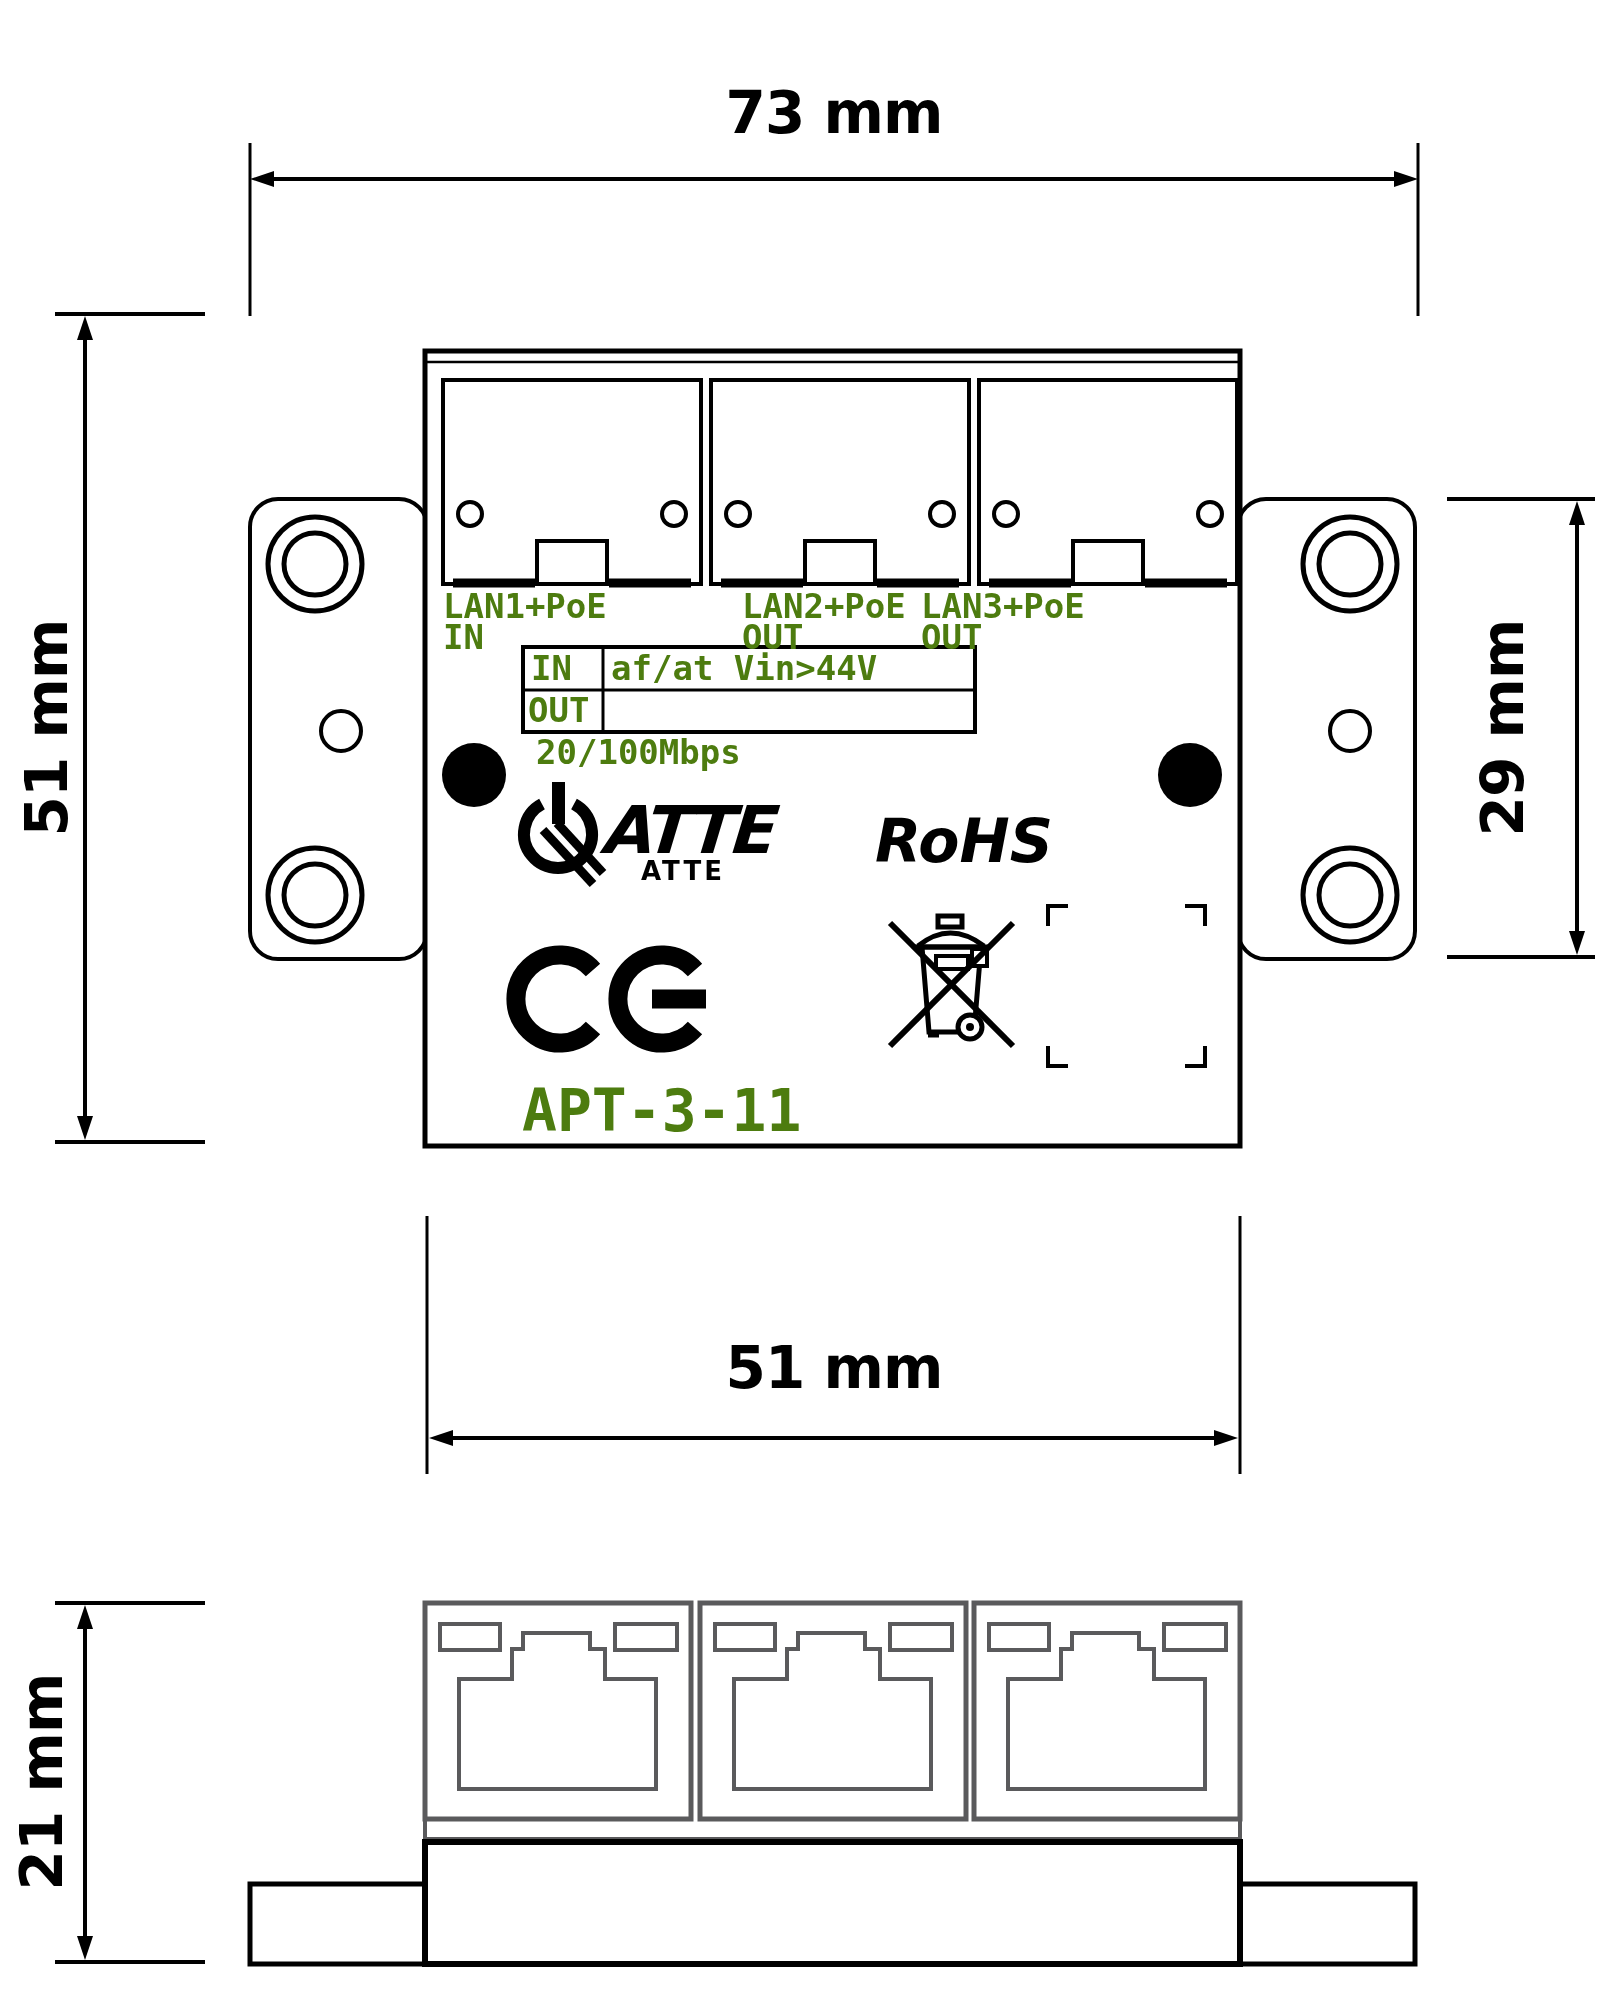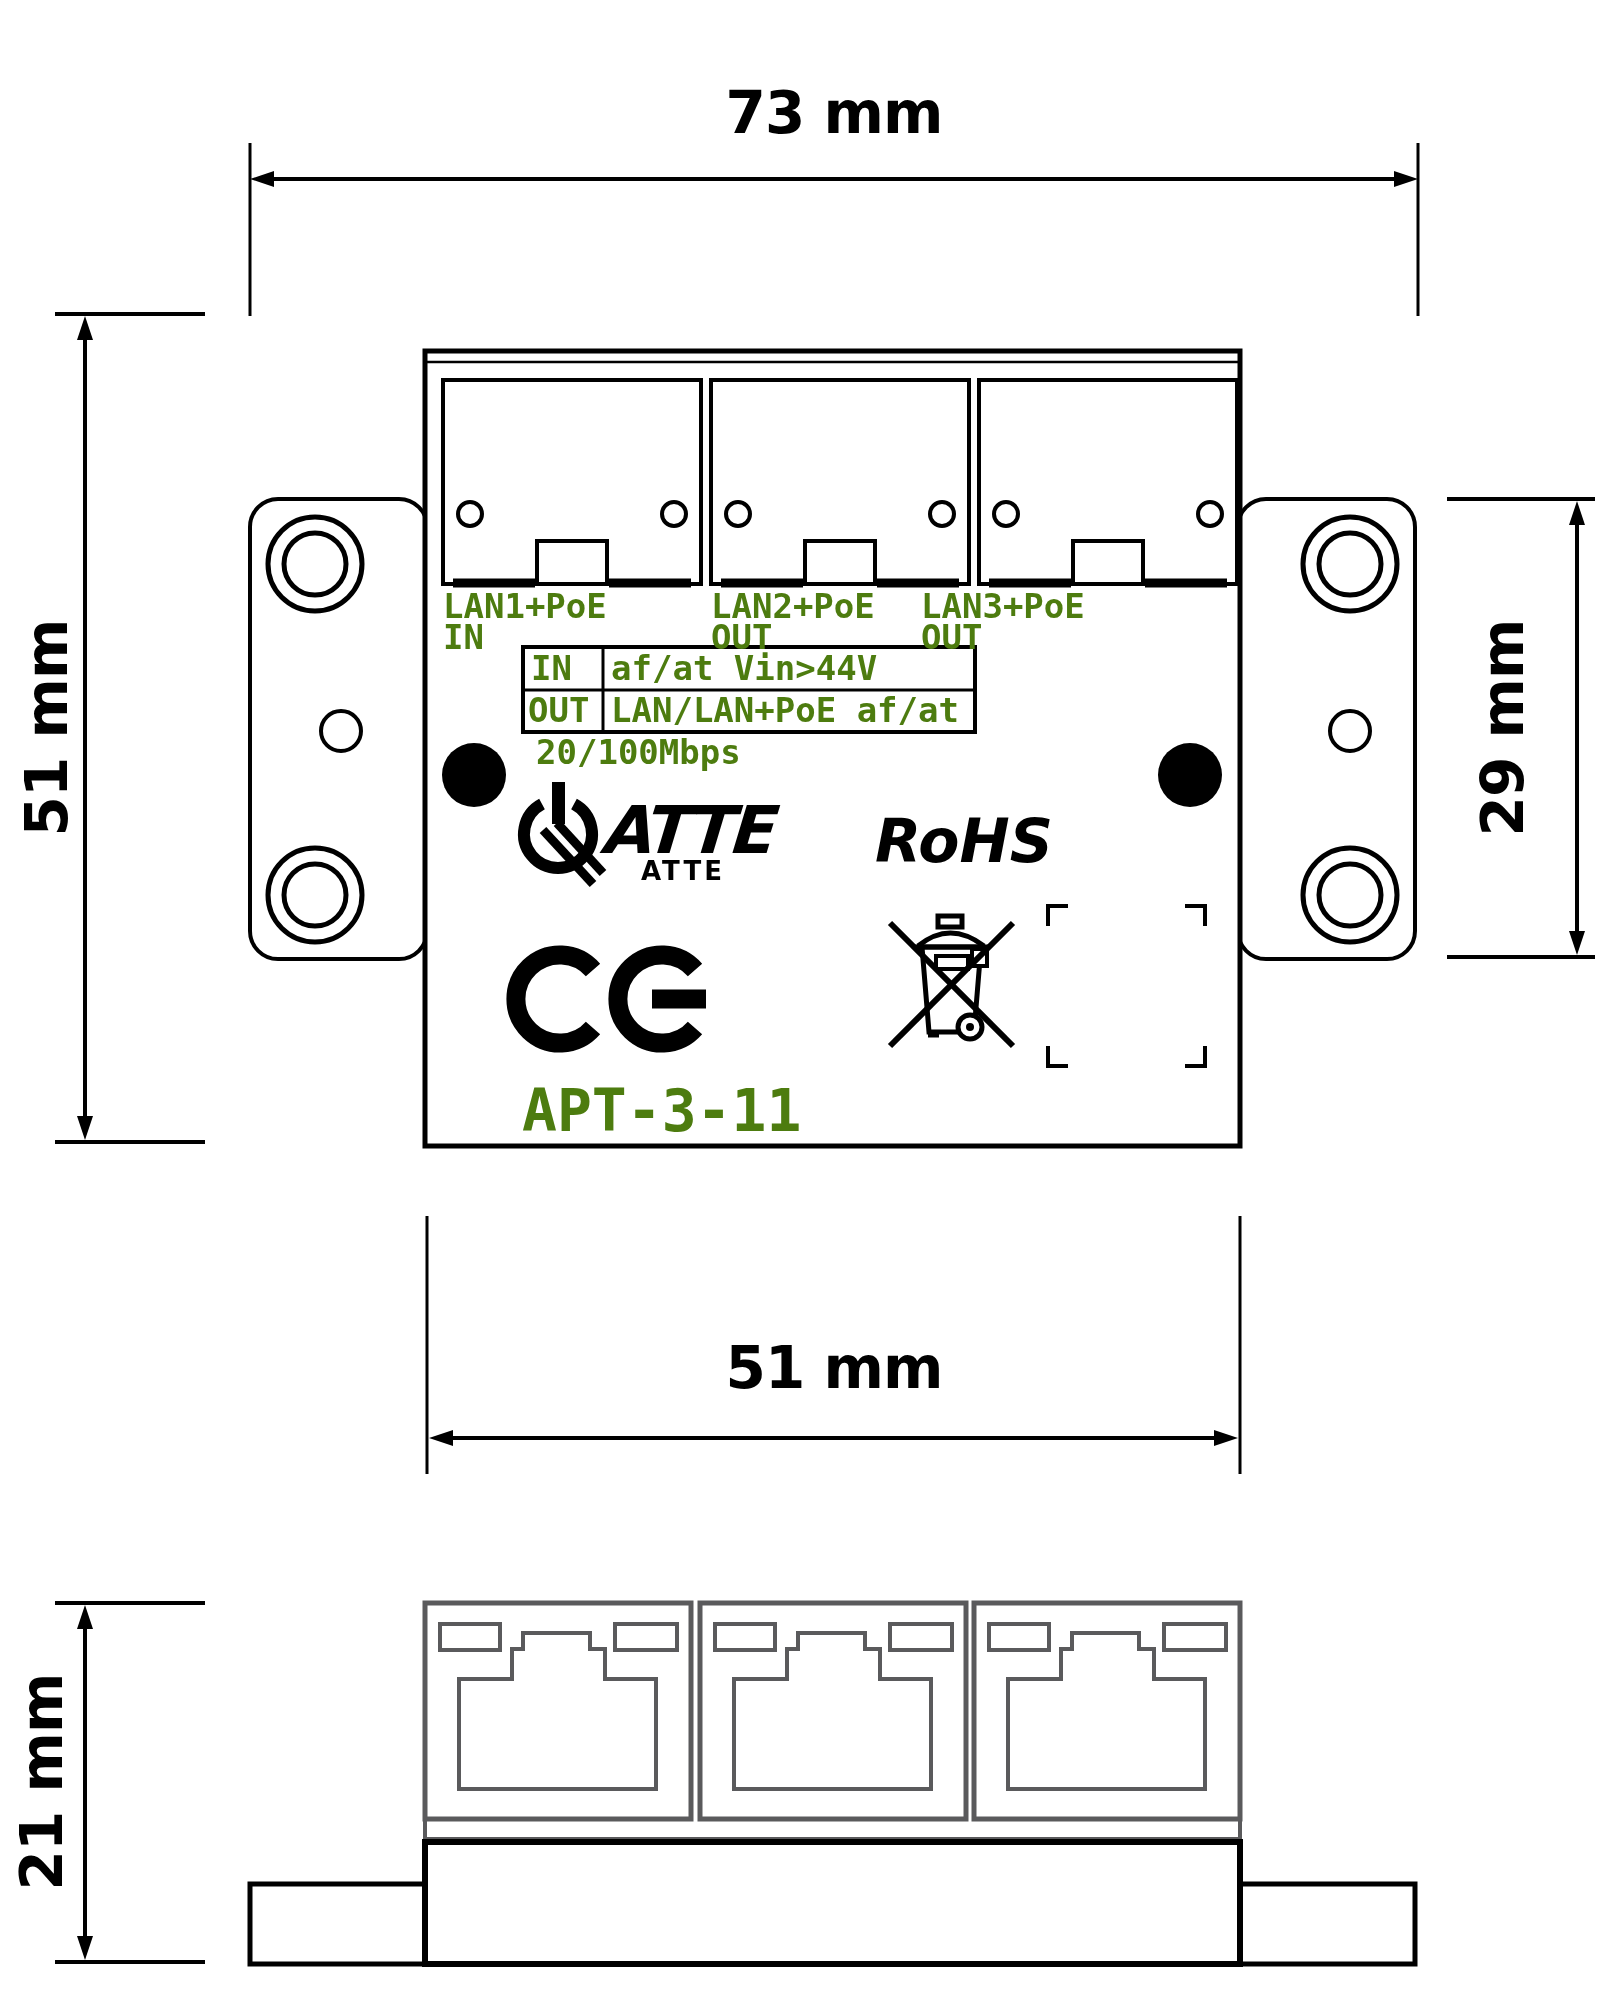--- a/index.html
+++ b/index.html
@@ -197,33 +197,32 @@
   <div class="txt dim dim-v" style="left:1503px; top:684px;">29 mm</div>
 
   <div class="txt dim dim-c" style="left:834px; top:1290px;">51 mm</div>
 
   <div class="txt dim dim-v" style="left:42px; top:1738px;">21 mm</div>
 
   <div class="txt mono port-label" style="left:443px; top:547px;">
     <div>LAN1+PoE</div>
     <div>IN</div>
   </div>
-  <div class="txt mono port-label" style="left:711px; top:547px;">
+  <div class="txt mono port-label" style="left:742px; top:547px;">
     <div>LAN2+PoE</div>
     <div>OUT</div>
   </div>
   <div class="txt mono port-label" style="left:921px; top:547px;">
     <div>LAN3+PoE</div>
     <div>OUT</div>
   </div>
 
   <div class="txt mono cell" style="left:531px; top:603px;">IN</div>
   <div class="txt mono cell" style="left:611px; top:603px;">af/at Vin&gt;44V</div>
   <div class="txt mono cell" style="left:528px; top:645px;">OUT</div>
-  <div class="txt mono cell" style="left:611px; top:645px;">LAN/LAN+PoE af/at</div>
 
   <div class="txt mono speed" style="left:536px; top:690px;">20/100Mbps</div>
 
   <div class="txt brand" style="left:606px; top:748px;">ATTE</div>
   <div class="txt brand-sub" style="left:641px; top:812px;">ATTE</div>
 
   <div class="txt rohs" style="left:875px; top:762px;font-style:italic;">RoHS</div>
 
   <div class="txt mono model" style="left:522px; top:1038px;">APT-3-11</div>
 

